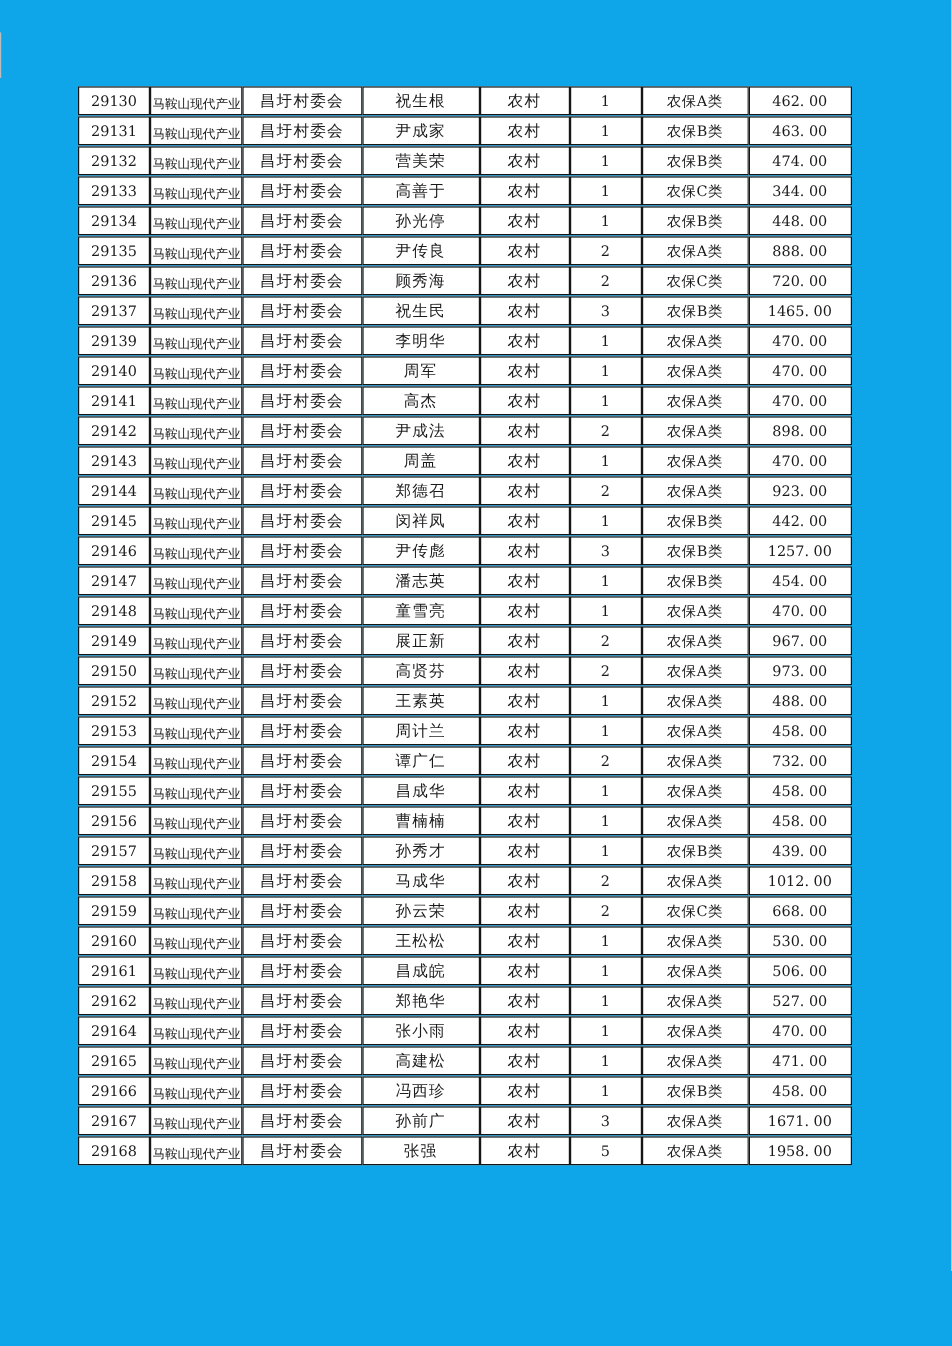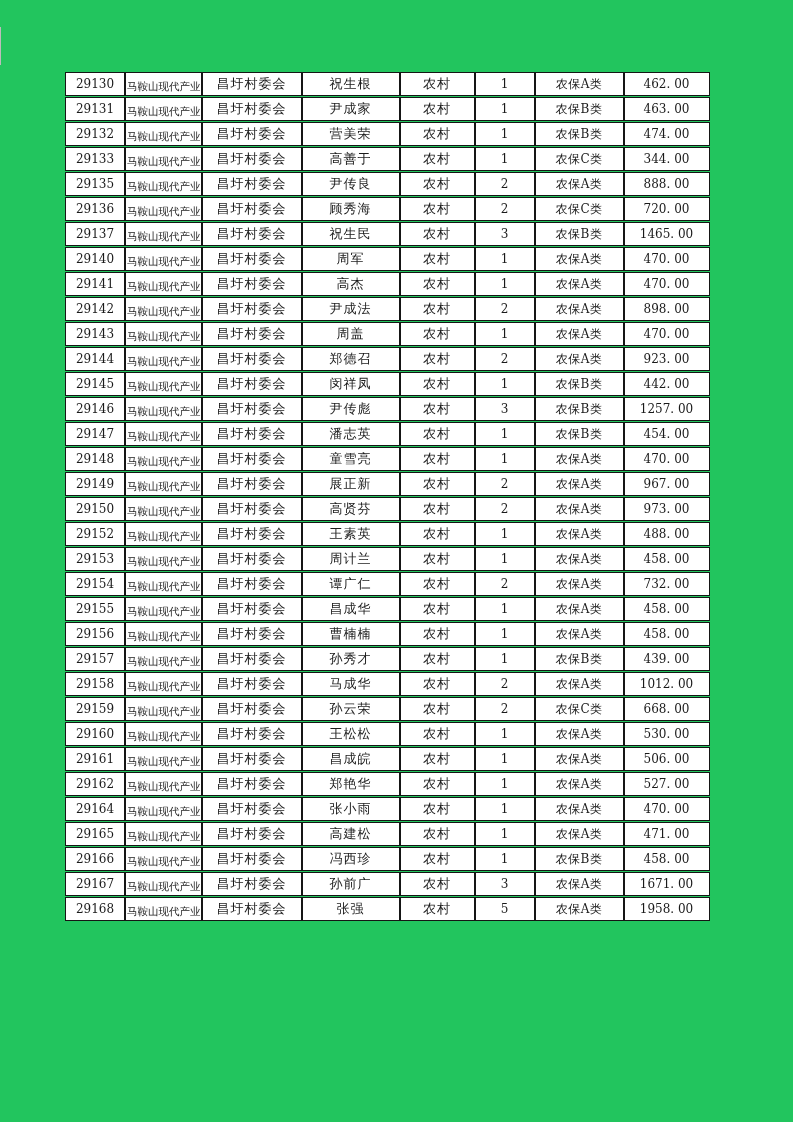--- a/index.html
+++ b/index.html
@@ -4,21 +4,21 @@
 <style>
   html, body {
     margin: 0;
     padding: 0;
     background: #ffffff;
   }
   .page {
     position: relative;
     width: 793px;
     height: 1122px;
-    background: #22c55e;
+    background: #0ea5e9;
     overflow: hidden;
     font-family: "DejaVu Serif", "Liberation Serif", serif;
     color: #1a1a1a;
   }
   .edge-artifact {
     position: absolute;
     left: 0;
     top: 27px;
     width: 1px;
     height: 38px;
@@ -93,20 +93,30 @@
     <td class="c-id">29133</td>
     <td class="c-emp"><span class="emp-text">马鞍山现代产业</span></td>
     <td class="c-vil">昌圩村委会</td>
     <td class="c-name">高善于</td>
     <td class="c-type">农村</td>
     <td class="c-cnt">1</td>
     <td class="c-cat">农保C类</td>
     <td class="c-amt">344. 00</td>
   </tr>
         <tr>
+    <td class="c-id">29134</td>
+    <td class="c-emp"><span class="emp-text">马鞍山现代产业</span></td>
+    <td class="c-vil">昌圩村委会</td>
+    <td class="c-name">孙光停</td>
+    <td class="c-type">农村</td>
+    <td class="c-cnt">1</td>
+    <td class="c-cat">农保B类</td>
+    <td class="c-amt">448. 00</td>
+  </tr>
+        <tr>
     <td class="c-id">29135</td>
     <td class="c-emp"><span class="emp-text">马鞍山现代产业</span></td>
     <td class="c-vil">昌圩村委会</td>
     <td class="c-name">尹传良</td>
     <td class="c-type">农村</td>
     <td class="c-cnt">2</td>
     <td class="c-cat">农保A类</td>
     <td class="c-amt">888. 00</td>
   </tr>
         <tr>
@@ -121,20 +131,30 @@
   </tr>
         <tr>
     <td class="c-id">29137</td>
     <td class="c-emp"><span class="emp-text">马鞍山现代产业</span></td>
     <td class="c-vil">昌圩村委会</td>
     <td class="c-name">祝生民</td>
     <td class="c-type">农村</td>
     <td class="c-cnt">3</td>
     <td class="c-cat">农保B类</td>
     <td class="c-amt">1465. 00</td>
+  </tr>
+        <tr>
+    <td class="c-id">29139</td>
+    <td class="c-emp"><span class="emp-text">马鞍山现代产业</span></td>
+    <td class="c-vil">昌圩村委会</td>
+    <td class="c-name">李明华</td>
+    <td class="c-type">农村</td>
+    <td class="c-cnt">1</td>
+    <td class="c-cat">农保A类</td>
+    <td class="c-amt">470. 00</td>
   </tr>
         <tr>
     <td class="c-id">29140</td>
     <td class="c-emp"><span class="emp-text">马鞍山现代产业</span></td>
     <td class="c-vil">昌圩村委会</td>
     <td class="c-name">周军</td>
     <td class="c-type">农村</td>
     <td class="c-cnt">1</td>
     <td class="c-cat">农保A类</td>
     <td class="c-amt">470. 00</td>

